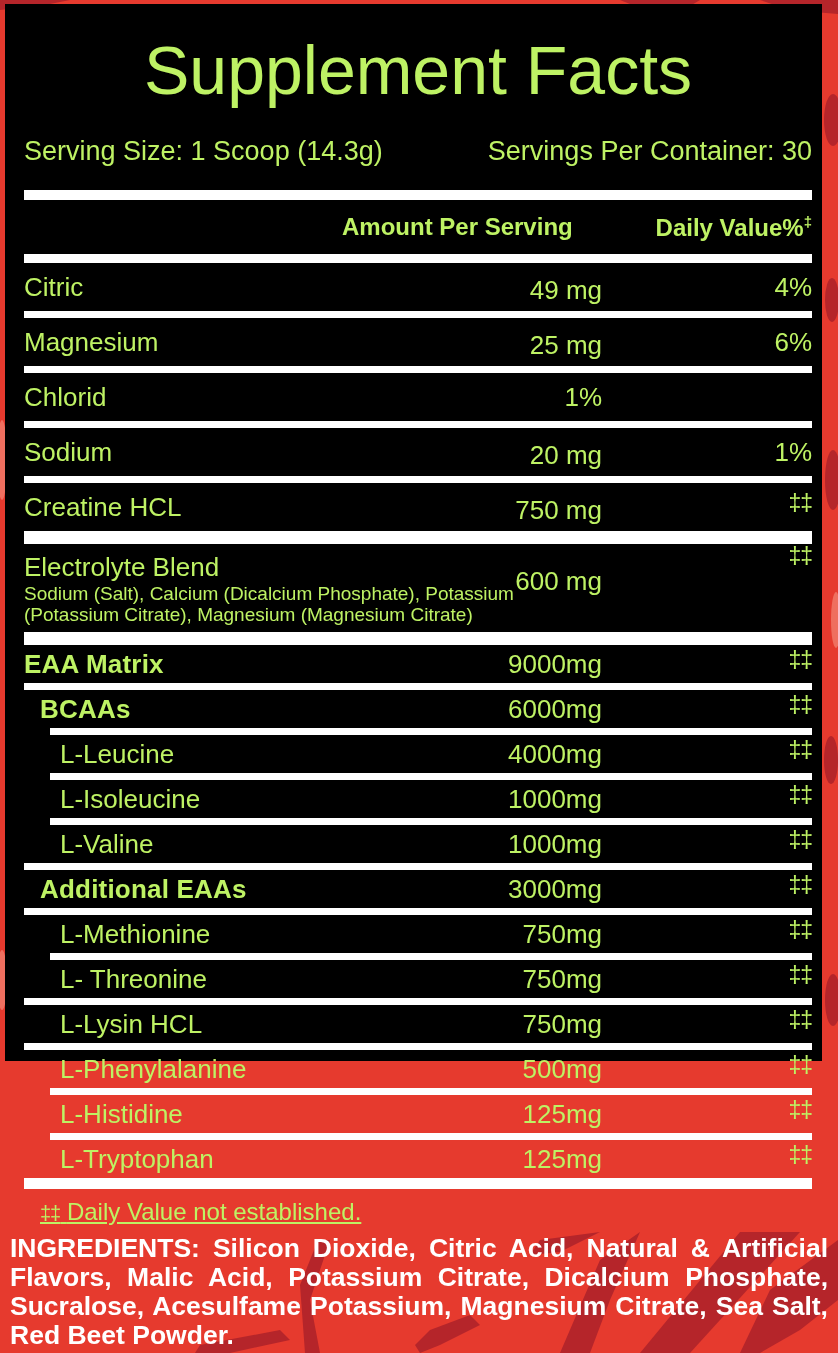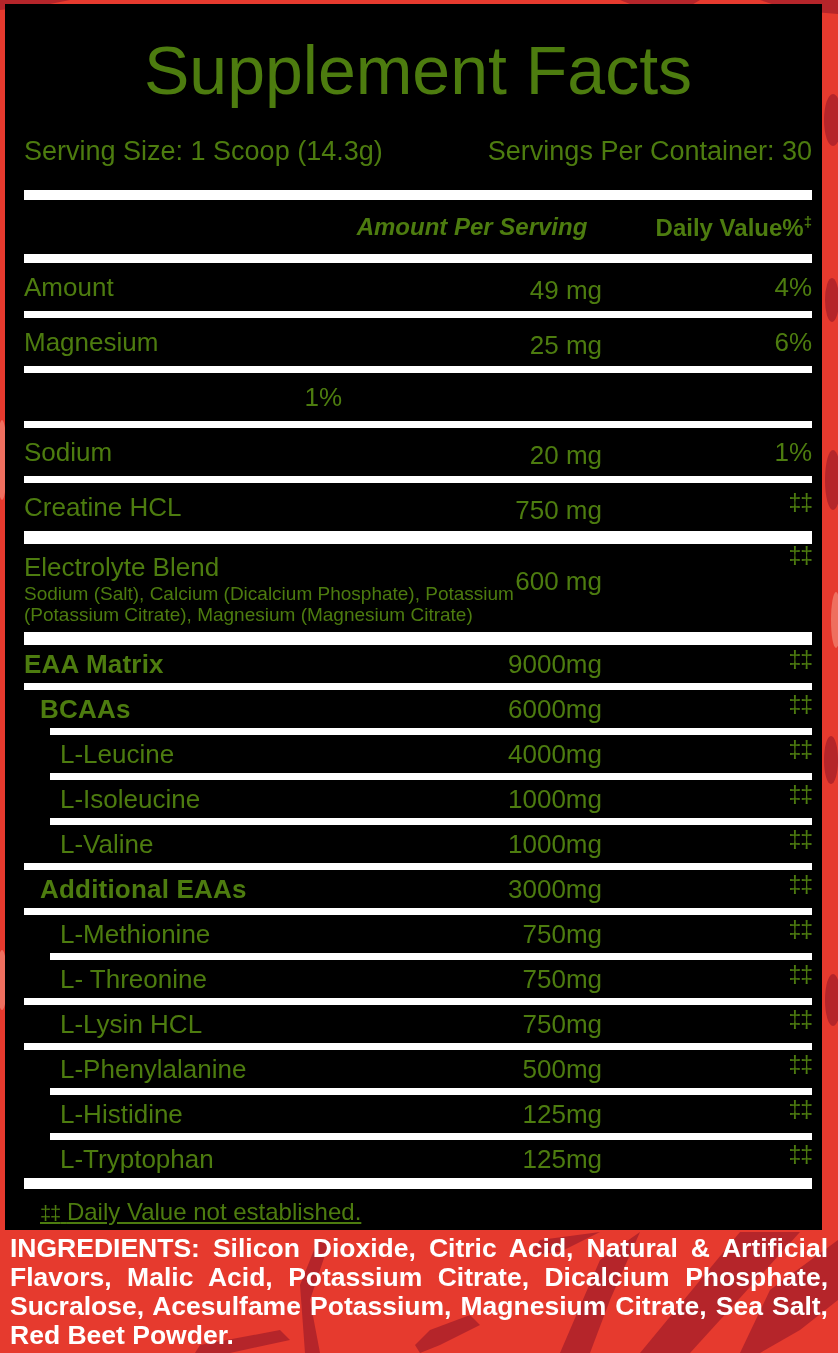--- a/index.html
+++ b/index.html
@@ -4,22 +4,22 @@
 <style>
   * { margin:0; padding:0; box-sizing:border-box; }
   html,body { width:838px; height:1353px; }
   body { font-family:"Liberation Sans", sans-serif; background:#e63a2e; position:relative; overflow:hidden; }
 
   .canvas { position:absolute; inset:0; width:838px; height:1353px; background:#e63a2e; }
   .bg-pattern { position:absolute; inset:0; z-index:0; }
 
   
   .panel {
-    position:absolute; left:5px; top:4px; width:817px; height:1226px;
-    background:#000; z-index:1; color:#4d7c0f;
+    position:absolute; left:5px; top:4px; width:817px; height:1057px;
+    background:#000; z-index:1; color:#bef264;
     padding:0 10px 6px 19px;
   }
 
   .title {
     margin-top:28px; text-align:center;
     font-size:68px; font-weight:400; line-height:76px; letter-spacing:0px;
     white-space:nowrap;
   }
 
   .serving-row {
@@ -28,21 +28,21 @@
   }
 
   .bar { background:#fff; width:100%; }
   .bar.thick { height:10px; margin-top:22px; }
   .bar.mid   { height:9px; }
 
   .hdr-row {
     height:54px; display:grid; grid-template-columns:1fr 260px 210px; align-items:center;
     font-size:24px; font-weight:700;
   }
-  .hdr-amount { grid-column:2; text-align:center;font-style:italic; }
+  .hdr-amount { grid-column:2; text-align:left; }
   .hdr-dv { grid-column:3; text-align:right; }
   .hdr-dv sup { font-size:15px; vertical-align:super; }
 
   
   .row { display:grid; grid-template-columns:1fr 260px 210px; align-items:center; }
   .row-main { height:48px; font-size:26px; }
   .row-eaa  { height:38px; font-size:26px; }
   .row .label { white-space:nowrap; }
   .row .label.b { font-weight:700; letter-spacing:0.2px; }
   .row .amount { text-align:right; font-size:26px; }
@@ -123,32 +123,33 @@
 
     <div class="hdr-row">
       <span class="hdr-amount">Amount Per Serving</span>
       <span class="hdr-dv"><span>Daily Value%</span><sup>‡</sup></span>
     </div>
 
     <div class="bar mid"></div>
 
     <div id="rows">
         <div class="row row-main">
-          <span class="label">Amount</span>
+          <span class="label">Citric</span>
           <span class="amount">49 mg</span>
           <span class="dv">4%</span>
         </div>
         <div class="sep"></div>
         <div class="row row-main">
           <span class="label">Magnesium</span>
           <span class="amount">25 mg</span>
           <span class="dv">6%</span>
         </div>
         <div class="sep"></div>
         <div class="row row-main">
+          <span class="label">Chlorid</span>
           <span class="dv">1%</span>
         </div>
         <div class="sep"></div>
         <div class="row row-main">
           <span class="label">Sodium</span>
           <span class="amount">20 mg</span>
           <span class="dv">1%</span>
         </div>
         <div class="sep"></div>
         <div class="row row-main">

